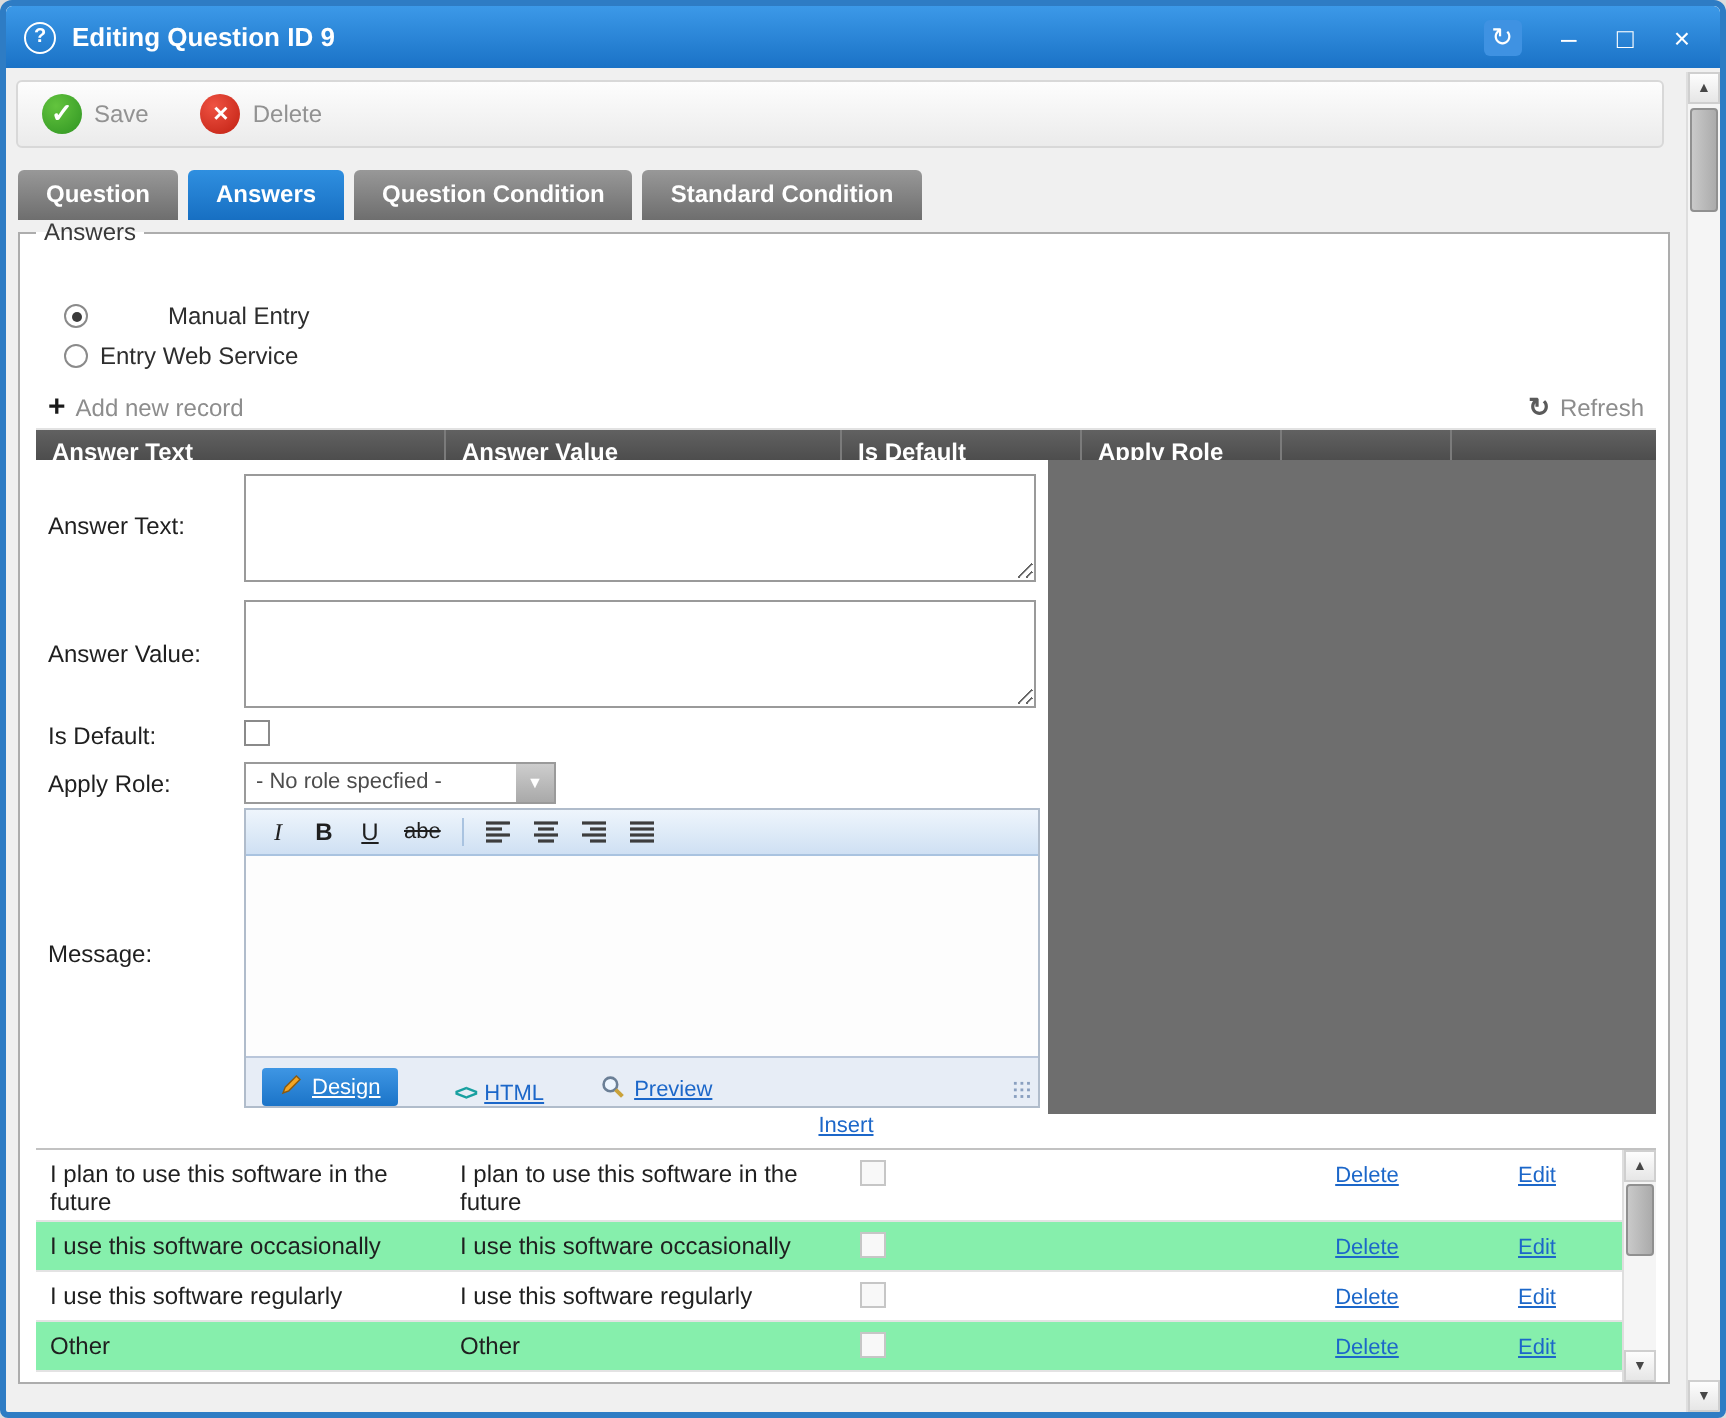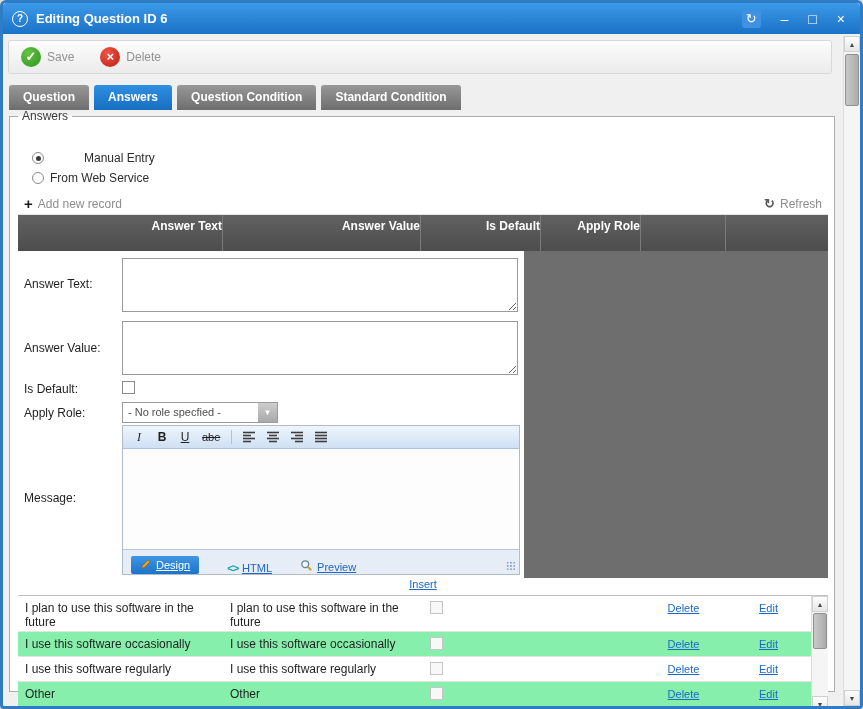--- a/index.html
+++ b/index.html
@@ -53,21 +53,21 @@
 
   
   .grid{ position:absolute; left:8px; top:70px; width:810px; }
   .addbar{ height:22px; background:#fff; border-bottom:1px solid #e2e2e2; display:flex;
     justify-content:space-between; align-items:center; padding:0 6px; }
   .addlink,.refreshlink{ display:flex; align-items:center; gap:5px; cursor:pointer;
     font-size:12px; color:#8d8d8d; }
   .plus{ color:#1a1a1a; font-size:15px; font-weight:bold; line-height:14px; }
   .ricon{ color:#5a5a5a; font-size:13px; font-weight:bold; }
 
-  .ghead{ height:36px; display:flex; background:linear-gradient(#616161,#4d4d4d);text-align:right; }
+  .ghead{ height:15px; display:flex; background:linear-gradient(#616161,#4d4d4d); }
   .hc{ color:#fff; font-size:12px; font-weight:bold; line-height:23px; padding-left:8px;
     border-right:1px solid #7b7b7b; cursor:pointer; }
   .c1{ width:205px; } .c2{ width:198px; } .c3{ width:120px; } .c4{ width:100px; }
   .c5{ width:85px; } .hc.c6{ width:102px; border-right:none; }
 
   
   .insertarea{ position:relative; height:327px; background:#6e6e6e; }
   .formpanel{ position:absolute; left:0; top:0; width:506px; height:327px; background:#fff; }
   .flbl{ position:absolute; left:6px; font-size:12px; color:#1f1f1f; }
   .l-text{ top:26px; } .l-value{ top:90px; } .l-default{ top:131px; }
@@ -139,21 +139,21 @@
   .inner .sthumb{ top:17px; height:36px; }
   .outer .sthumb{ top:18px; height:52px; }
 </style>
 </head>
 <body>
 
 <div class="window">
 
   <div class="titlebar">
     <span class="help">?</span>
-    <span class="title">Editing Question ID 6</span>
+    <span class="title">Editing Question ID 9</span>
     <div class="winbtns">
       <span class="wbtn refresh">↻</span>
       <span class="wbtn">–</span>
       <span class="wbtn">□</span>
       <span class="wbtn">×</span>
     </div>
   </div>
 
   <div class="toolbar">
     <div class="tbtn">
@@ -175,21 +175,21 @@
 
   <fieldset class="group">
     <legend>Answers</legend>
 
     <label class="radio r1">
       <span class="rdot checked"></span>
       <span>Manual Entry</span>
     </label>
     <label class="radio r2">
       <span class="rdot"></span>
-      <span>From Web Service</span>
+      <span>Entry Web Service</span>
     </label>
 
     <div class="grid">
 
       <div class="addbar">
         <div class="addlink">
           <span class="plus">+</span>
           <span>Add new record</span>
         </div>
         <div class="refreshlink">

